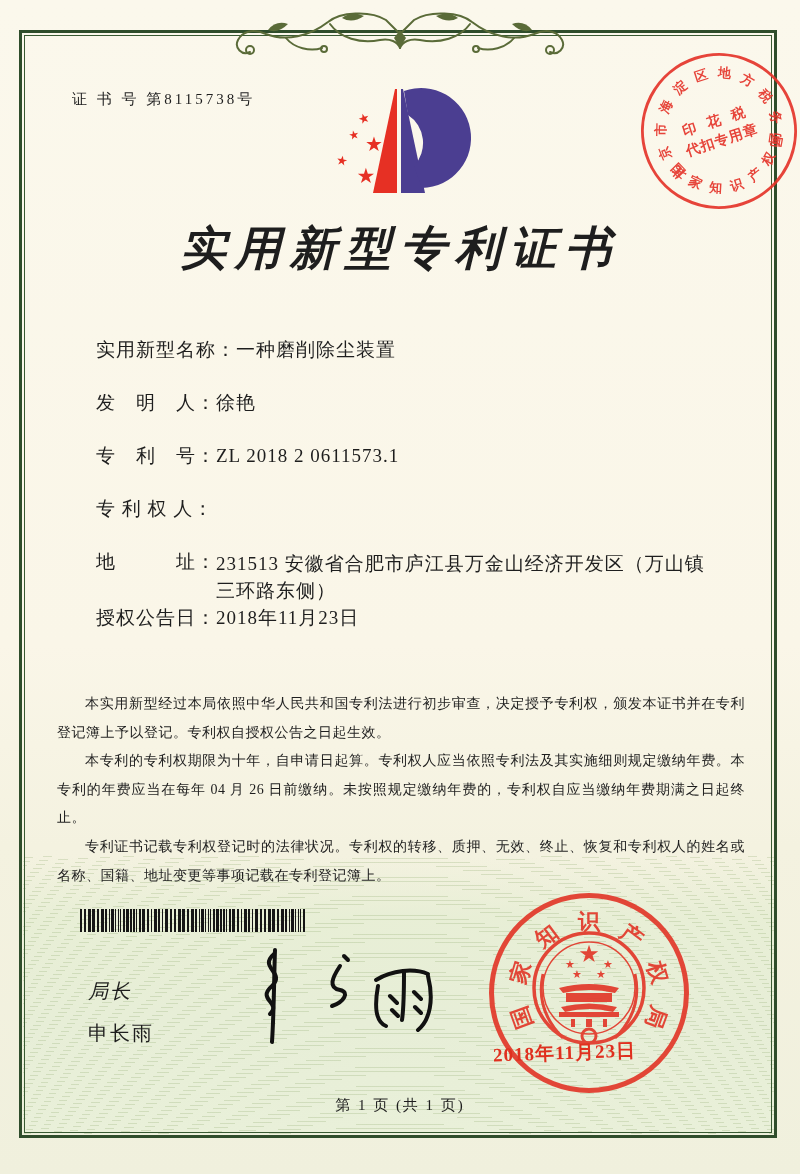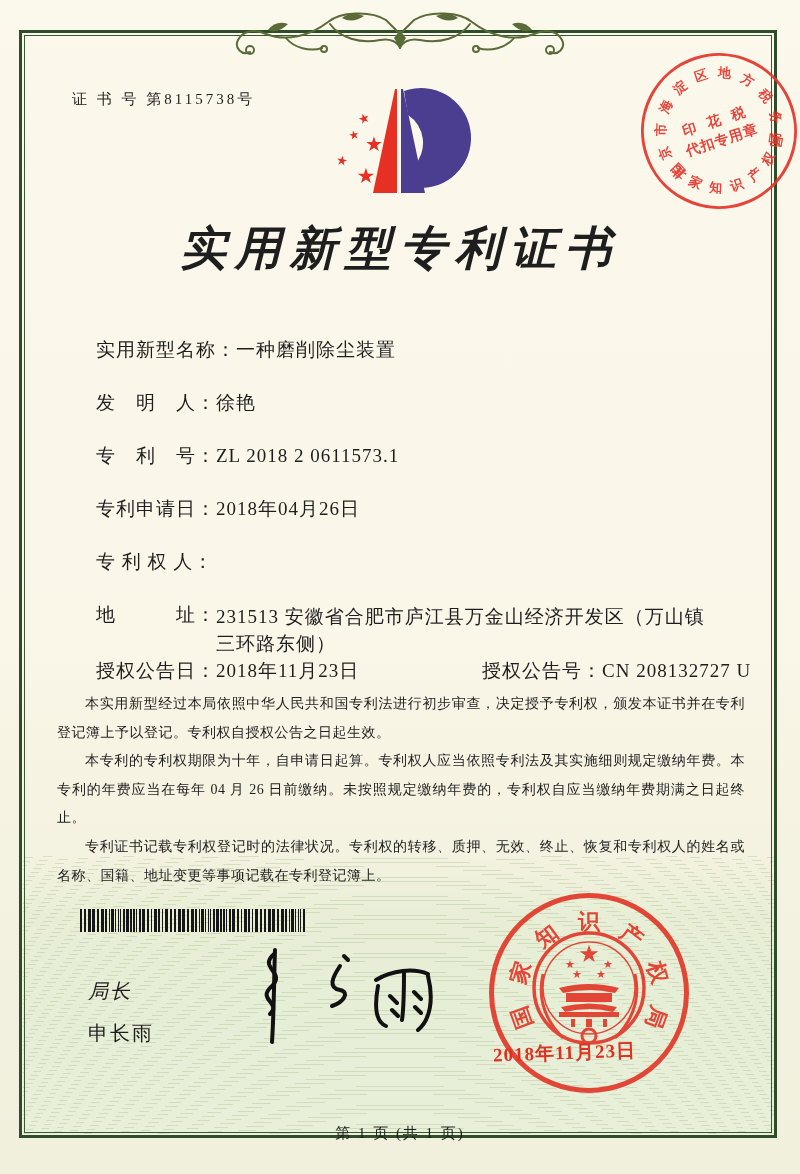--- a/index.html
+++ b/index.html
@@ -55,21 +55,21 @@
   
   .signer-title{position:absolute;left:88px;top:978px;font-size:20px;letter-spacing:2px;font-style:italic;}
   .signer-name{position:absolute;left:88px;top:1020px;font-size:20px;letter-spacing:2px;}
   .signature{position:absolute;left:228px;top:942px;width:220px;height:108px;}
   
   .seal{position:absolute;left:489px;top:893px;width:190px;height:190px;border:5px solid #e23a2b;border-radius:50%;color:#e23a2b;opacity:.93;}
   .seal .arc-ch{font-size:22px;letter-spacing:0;}
   .emblem{position:absolute;left:35px;top:28px;width:120px;height:130px;}
   .seal-date{position:absolute;left:493px;top:1039px;width:200px;font-size:19px;font-weight:bold;color:#e0301f;letter-spacing:1px;transform:rotate(-2deg);}
   
-  .footer{position:absolute;left:0;width:800px;top:1124px;text-align:center;font-size:15px;letter-spacing:2px;}
+  .footer{position:absolute;left:0;width:800px;top:1096px;text-align:center;font-size:15px;letter-spacing:2px;}
 </style>
 </head>
 <body>
 
 <div class="page">
 
   <div class="waves"></div>
 
   <div class="frame">
     <div class="frame-inner"></div>
@@ -150,37 +150,29 @@
     </div>
     <div class="frow">
       <span class="flabel">发　明　人：</span>
       <span class="fvalue">徐艳</span>
     </div>
     <div class="frow">
       <span class="flabel">专　利　号：</span>
       <span class="fvalue">ZL 2018 2 0611573.1</span>
     </div>
     <div class="frow">
-      <span class="flabel">专利申请日：</span>
-      <span class="fvalue">2018年04月26日</span>
-    </div>
-    <div class="frow">
       <span class="flabel">专 利 权 人：</span>
     </div>
     <div class="frow frow-addr">
       <span class="flabel">地　　　址：</span>
       <span class="fvalue">231513 安徽省合肥市庐江县万金山经济开发区（万山镇三环路东侧）</span>
     </div>
     <div class="frow">
       <span class="flabel">授权公告日：</span>
       <span class="fvalue">2018年11月23日</span>
-      <span class="grant-no">
-        <span class="flabel">授权公告号：</span>
-        <span class="fvalue">CN 208132727 U</span>
-      </span>
     </div>
   </div>
 
   <div class="body-text">
     <p>本实用新型经过本局依照中华人民共和国专利法进行初步审查，决定授予专利权，颁发本证书并在专利登记簿上予以登记。专利权自授权公告之日起生效。</p>
     <p>本专利的专利权期限为十年，自申请日起算。专利权人应当依照专利法及其实施细则规定缴纳年费。本专利的年费应当在每年 04 月 26 日前缴纳。未按照规定缴纳年费的，专利权自应当缴纳年费期满之日起终止。</p>
     <p>专利证书记载专利权登记时的法律状况。专利权的转移、质押、无效、终止、恢复和专利权人的姓名或名称、国籍、地址变更等事项记载在专利登记簿上。</p>
   </div>
 
   <svg class="barcode" viewBox="0 0 226 23" preserveAspectRatio="none">

